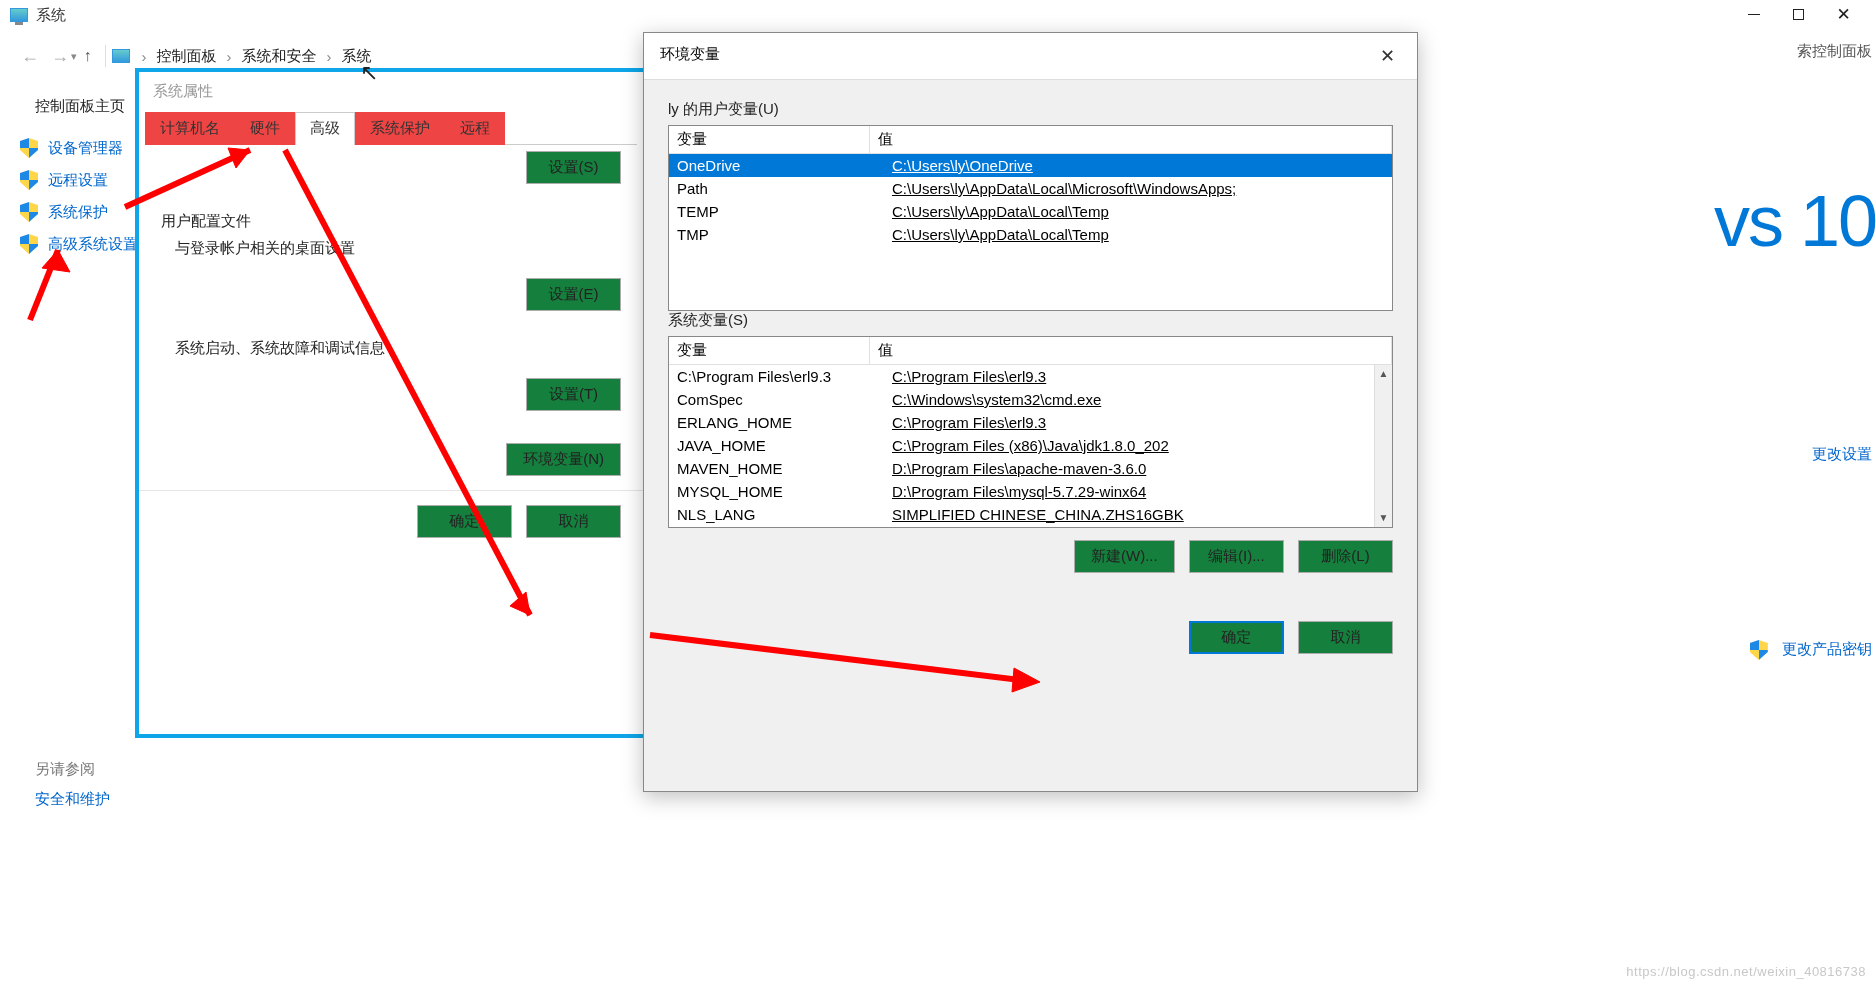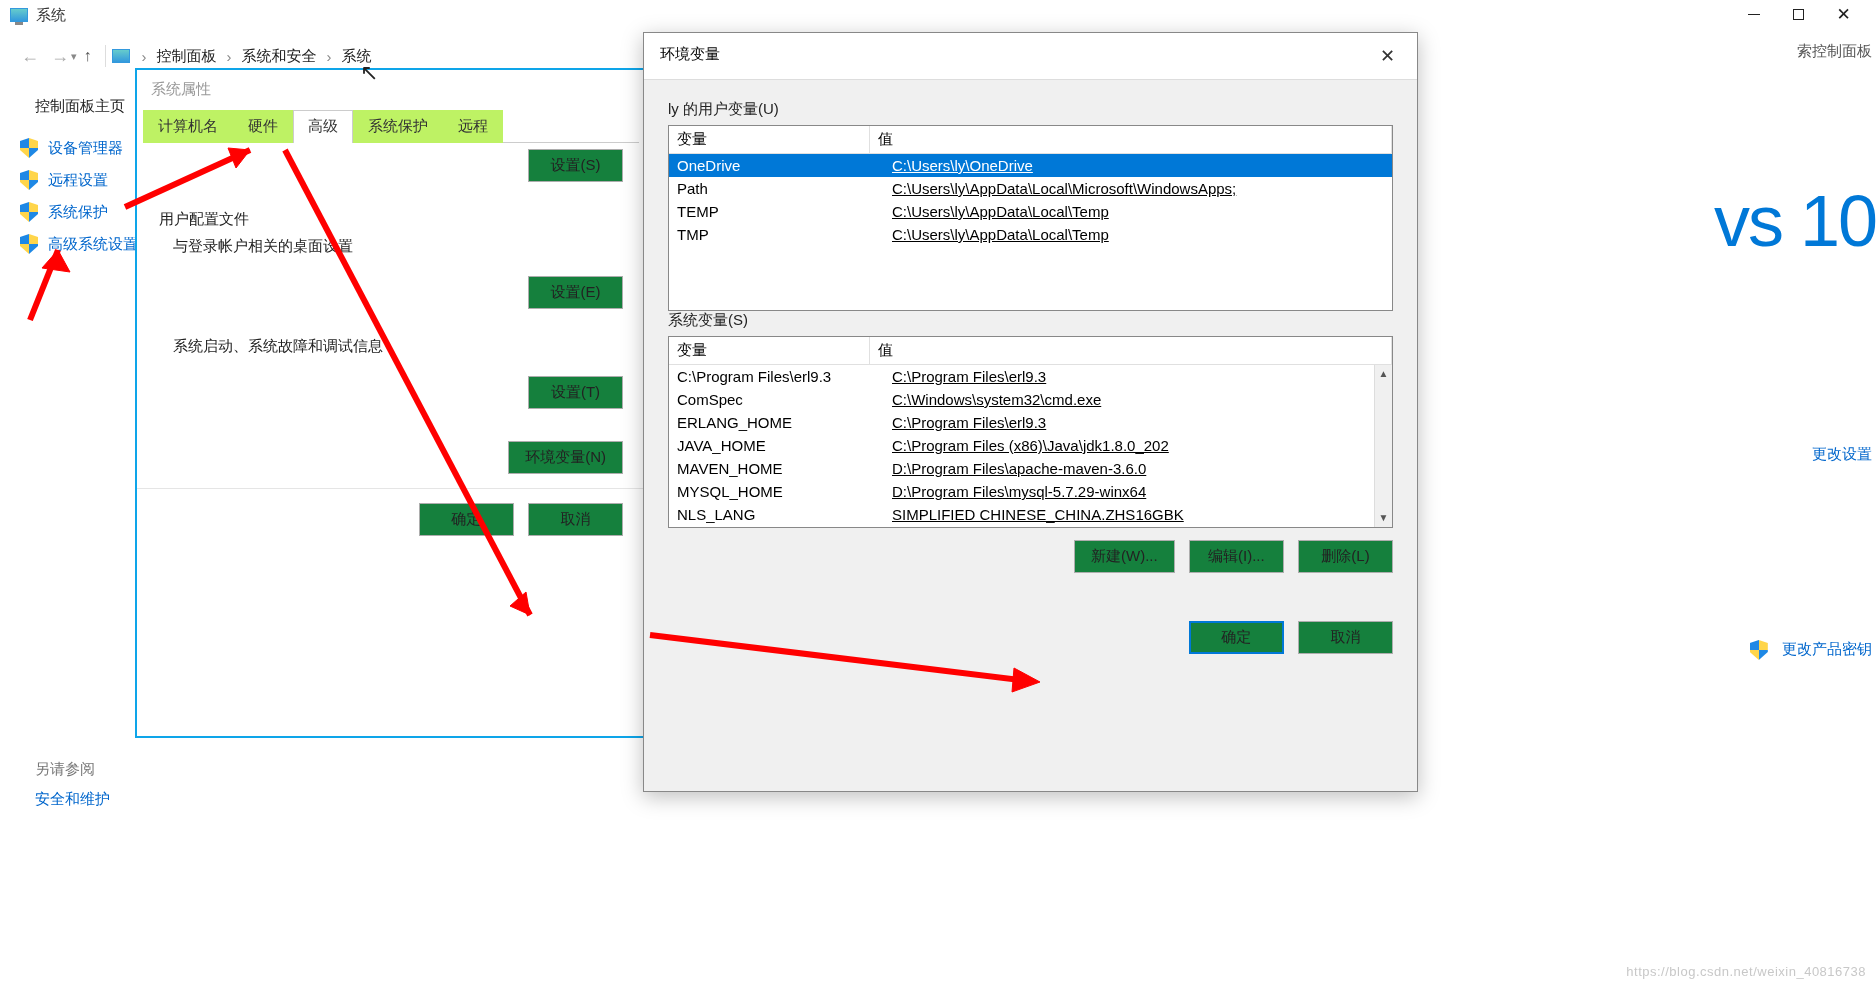--- a/index.html
+++ b/index.html
@@ -34,25 +34,25 @@
 .also-see { position:absolute; top:760px; left:35px; color:#777; }
 .also-item { position:absolute; top:790px; left:35px; color:#0066cc; }
 
 
 .right-frag1 { position:absolute; top:42px; right:4px; color:#555; }
 .right-frag2 { position:absolute; top:445px; right:4px; color:#0066cc; }
 .right-frag3 { position:absolute; top:640px; right:4px; color:#0066cc; }
 .winlogo { position:absolute; top:180px; right:0; font-size:72px; font-weight:300; color:#0078d7; letter-spacing:-2px; }
 
 
-.sysprop { position:absolute; top:68px; left:135px; width:512px; height:670px; background:#fff; border:2px solid #0ea5e9; }
+.sysprop { position:absolute; top:68px; left:135px; width:512px; height:670px; background:#fff; border:4px solid #0ea5e9; }
 .sysprop-title { padding:10px 14px; color:#888; font-size:15px; }
 .sysprop-title.dis { color:#999; }
 .tabstrip { display:flex; border-bottom:1px solid #ccc; margin:0 6px; }
-.tab { padding:6px 14px 7px; color:#333; border:1px solid transparent; border-bottom:none; background:#bef264; position:relative; top:1px; }
+.tab { padding:6px 14px 7px; color:#333; border:1px solid transparent; border-bottom:none; background:#ef4444; position:relative; top:1px; }
 .tab.sel { border-color:#ccc; background:#fff; }
 .sp-body { padding:14px 22px; color:#222; }
 .sp-sec  { margin-top:14px; }
 .sp-sec-title { margin-bottom:8px; }
 .sp-sec-desc  { margin-left:14px; color:#222; }
 .sp-btn-row { text-align:right; padding:6px 22px 14px; }
 .btn { display:inline-block; min-width:95px; padding:6px 16px; background:#15803d; border:1px solid #adadad; color:#222; text-align:center; margin-left:10px; }
 .btn.primary { border:2px solid #0078d7; padding:5px 15px; }
 .sp-footer { border-top:1px solid #e5e5e5; padding:14px 22px; text-align:right; }
 

